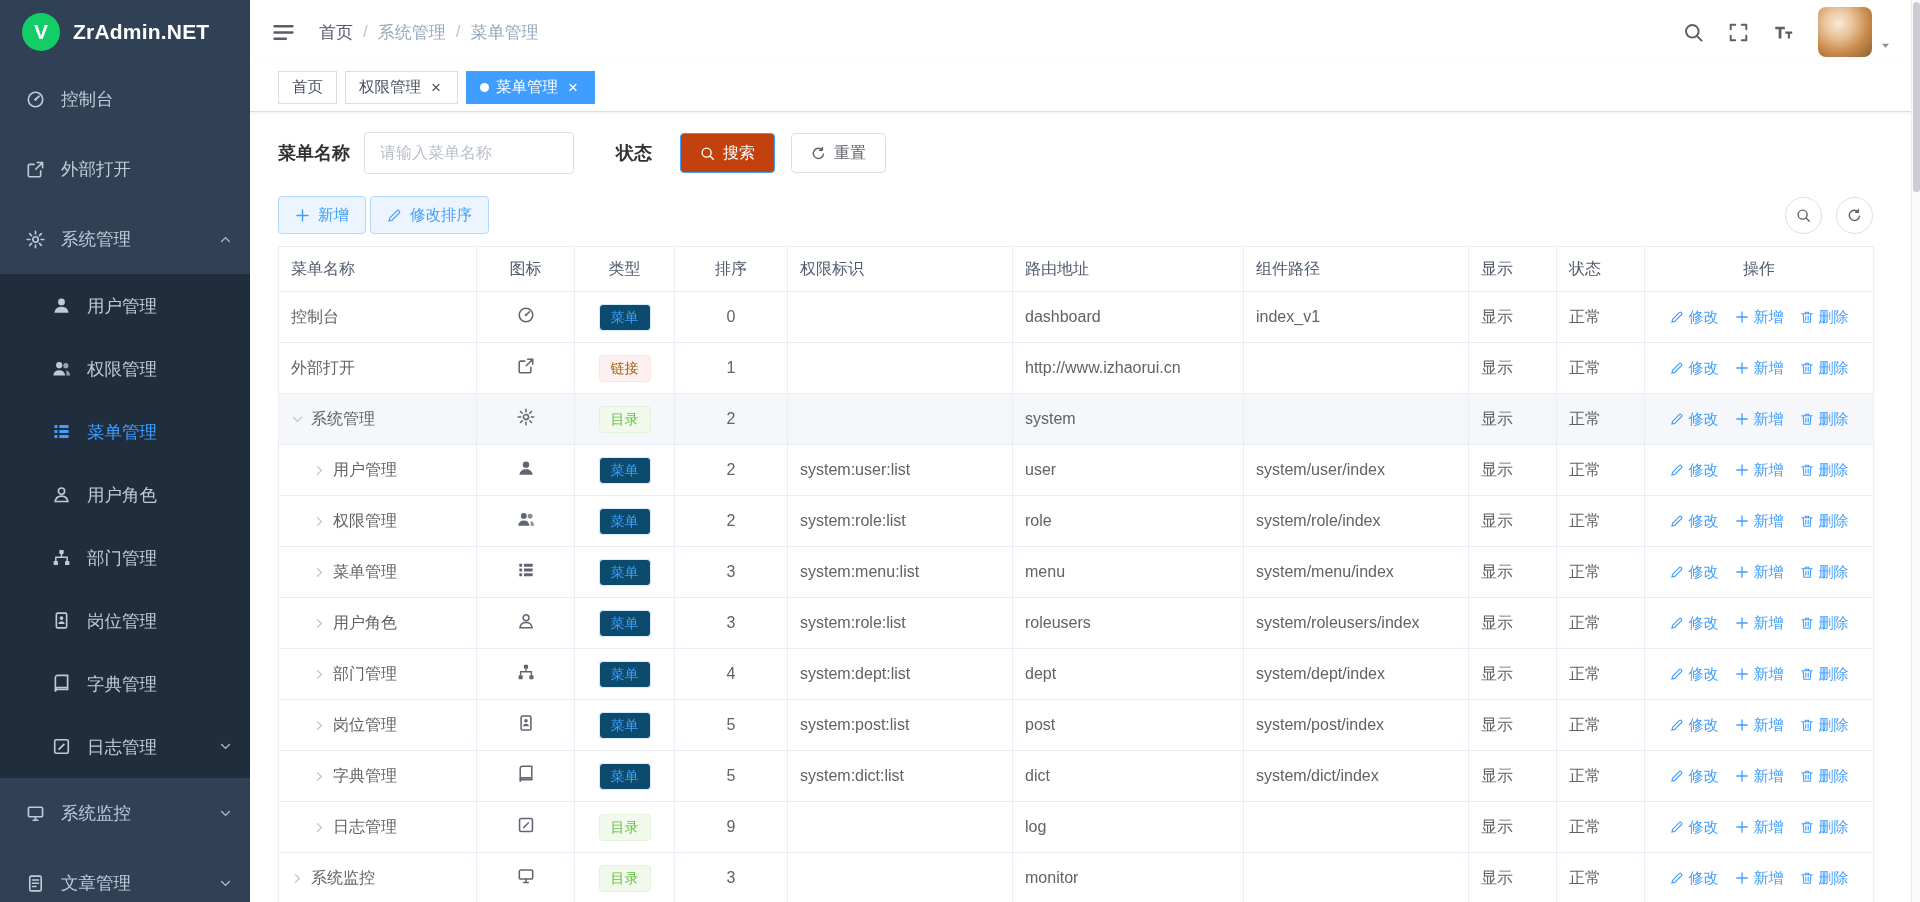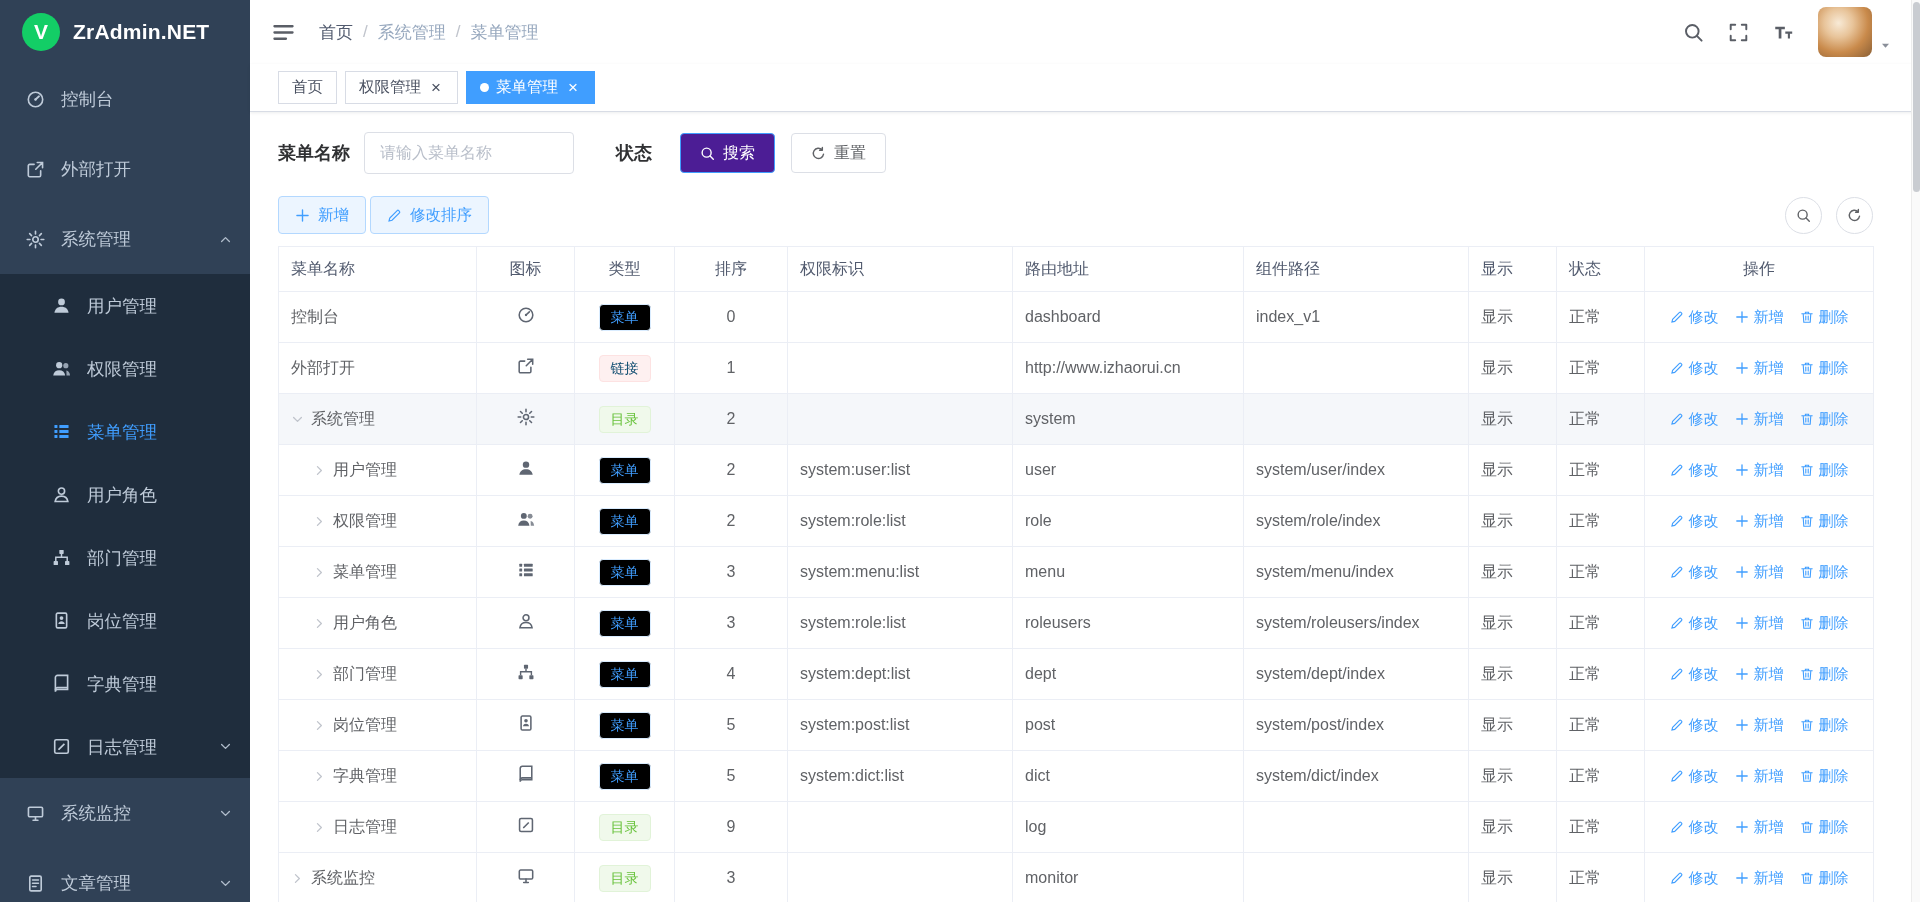--- a/index.html
+++ b/index.html
@@ -50,43 +50,43 @@
   .content{flex:1;padding:20px 47px 0 28px;overflow:hidden}
   .filter-row{display:flex;align-items:center}
   .f-label{font-size:18px;font-weight:700;color:#303133;margin-right:14px}
   .f-label.status{margin-left:42px}
   .f-input{width:210px;height:42px;border:1px solid #dcdfe6;border-radius:4px;padding:0 15px;font-size:16px;color:#606266;outline:none;font-family:inherit}
   .f-input::placeholder{color:#b8bec9}
   .f-select{width:235px;height:42px;border:1px solid #dcdfe6;border-radius:4px;padding:0 12px 0 15px;display:flex;align-items:center;justify-content:space-between;color:#b8bec9;font-size:16px;cursor:pointer;background:#fff}
   .f-select .icn{color:#c0c4cc;font-size:14px}
   .btn{height:40px;border-radius:4px;display:inline-flex;align-items:center;gap:8px;font-size:16px;cursor:pointer;border:1px solid transparent;padding:0 19px;font-family:inherit}
   .btn .icn{font-size:15px}
-  .btn-primary{background:#4c1d95;border-color:#409eff;color:#fff;margin-left:14px}
+  .btn-primary{background:#c2410c;border-color:#409eff;color:#fff;margin-left:14px}
   .btn-plain{background:#fff;border-color:#dcdfe6;color:#606266;margin-left:16px}
 
   .toolbar-row{margin-top:22px;display:flex;align-items:center}
   .btn-light{height:38px;background:#ecf5ff;border-color:#b3d8ff;color:#409eff;font-size:15.5px;padding:0 16px}
   .btn-light + .btn-light{margin-left:4px}
   .toolbar-right{margin-left:auto;display:flex;gap:14px}
   .circle-btn{width:37px;height:37px;border-radius:50%;border:1px solid #dcdfe6;background:#fff;color:#606266;display:inline-flex;align-items:center;justify-content:center;cursor:pointer;font-size:15px}
 
   
   .table-wrap{margin-top:12px}
   table{border-collapse:collapse;table-layout:fixed;width:1595px;font-size:16px}
   th,td{border:1px solid #ebeef5;padding:0 12px;overflow:hidden;white-space:nowrap;text-overflow:ellipsis}
   thead th{height:45px;color:#515a6e;font-weight:500;background:#fff}
   tbody td{height:51px;color:#606266}
   tr.highlight td{background:#f5f7fa}
   .al{text-align:left}.ac{text-align:center}
   .name-cell{display:flex;align-items:center;gap:7px}
   .row-arrow{color:#c0c4cc;font-size:13px;cursor:pointer;flex-shrink:0}
   .tbl-icn{font-size:18px;color:#5f6672}
   .tag{display:inline-block;height:27px;line-height:25px;padding:0 11px;border-radius:4px;font-size:14px;border:1px solid}
-  .tag.menu{color:#409eff;background:#000000;border-color:#d9ecff}
-  .tag.link{color:#0c4a6e;background:#fef0f0;border-color:#fde2e2}
+  .tag.menu{color:#409eff;background:#0c4a6e;border-color:#d9ecff}
+  .tag.link{color:#a16207;background:#fef0f0;border-color:#fde2e2}
   .tag.dir{color:#67c23a;background:#f0f9eb;border-color:#e1f3d8}
   .ops{white-space:nowrap}
   .op{color:#409eff;display:inline-flex;align-items:center;gap:5px;margin:5px 8px;font-size:15px;cursor:pointer;text-decoration:none}
   .op-icn{font-size:14px}
 
   
   .scrollbar{position:fixed;right:0;top:0;width:9px;height:100%;background:#fafafa;border-left:1px solid #ececec;z-index:10}
   .scroll-thumb{position:absolute;top:2px;left:1px;width:7px;height:190px;background:#c9ccd1;border-radius:4px}
 </style>
 </head>

